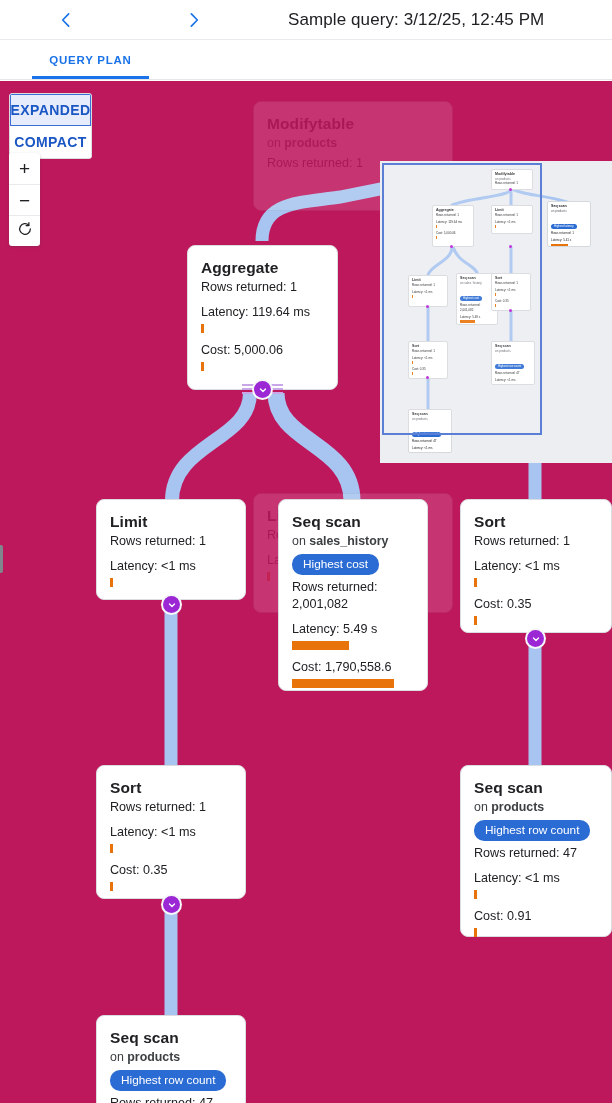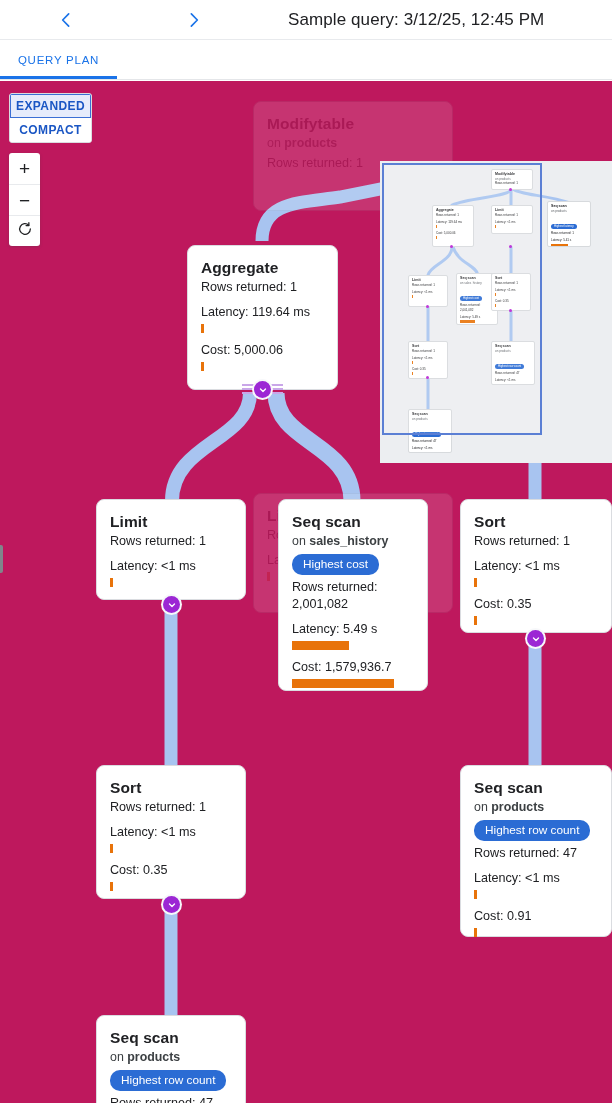--- a/index.html
+++ b/index.html
@@ -36,22 +36,22 @@
   }
 
   
   .tabs {
     position: absolute; left: 0; top: 40px; width: 612px; height: 40px;
     background: #ffffff; display: flex; align-items: stretch;
     border-bottom: 1px solid #e4e6e9;
   }
   .tab {
     display: flex; align-items: center; justify-content: center;
-    font-size: 11.5px; font-weight: 400; letter-spacing: .75px;
-    color: #5f6368; cursor: pointer; position: relative; padding: 0 16px;
+    font-size: 11.5px; font-weight: 700; letter-spacing: .75px;
+    color: #5f6368; cursor: pointer; position: relative; padding: 0 16px; margin-left: 32px;
   }
   .tab.active { color: #1a73e8; }
   .tab.active::after {
     content: ""; position: absolute; left: 0; right: 0; bottom: 0; height: 3px;
     background: #1a73e8;
   }
 
   
   .canvas {
     position: absolute; left: 0; top: 81px; width: 612px; height: 1022px;
@@ -134,22 +134,22 @@
   }
   .mm-edges { position:absolute; left:0; top:0; width:232px; height:302px; z-index:2; }
 
   
   .seg {
     position: absolute; left: 9px; top: 93px; width: 83px;
     background: #ffffff; border: 1px solid #dadce0; border-radius: 3px;
     overflow: hidden; z-index: 15;
   }
   .seg-btn {
-    height: 24px; display: flex; align-items: center; justify-content: center;
-    font-size: 12px; font-weight: 600; letter-spacing: .4px; color: #1a56c4;
+    height: 32px; display: flex; align-items: center; justify-content: center;
+    font-size: 14px; font-weight: 600; letter-spacing: .4px; color: #1a56c4;
     cursor: pointer; background: #ffffff;
   }
   .seg-btn.on { background: #e6ecfb; border: 1px solid #3b6fd4; }
 
   .zoomctl {
     position: absolute; left: 9px; top: 153px; width: 31px;
     background: #ffffff; border-radius: 3px; z-index: 15;
     box-shadow: 0 1px 3px rgba(60,64,67,.28);
   }
   .zoom-btn {
@@ -272,21 +272,21 @@
       <div class="n-title">Seq scan</div>
       <div class="n-sub">
         <span>on</span>
         <b>sales_history</b>
       </div>
       <div class="badge">Highest cost</div>
       <div class="n-row">Rows returned:</div>
       <div class="n-row tight">2,001,082</div>
       <div class="n-row spaced">Latency: 5.49 s</div>
       <div class="bar" style="width:57px"></div>
-      <div class="n-row spaced">Cost: 1,579,936.7</div>
+      <div class="n-row spaced">Cost: 1,790,558.6</div>
       <div class="bar" style="width:102px"></div>
     </div>
 
     <div class="node" style="left:460px; top:418px; width:152px; height:134px;">
       <div class="n-title">Sort</div>
       <div class="n-row">Rows returned: 1</div>
       <div class="n-row spaced">Latency: &lt;1 ms</div>
       <div class="bar" style="width:3px"></div>
       <div class="n-row spaced">Cost: 0.35</div>
       <div class="bar" style="width:3px"></div>

